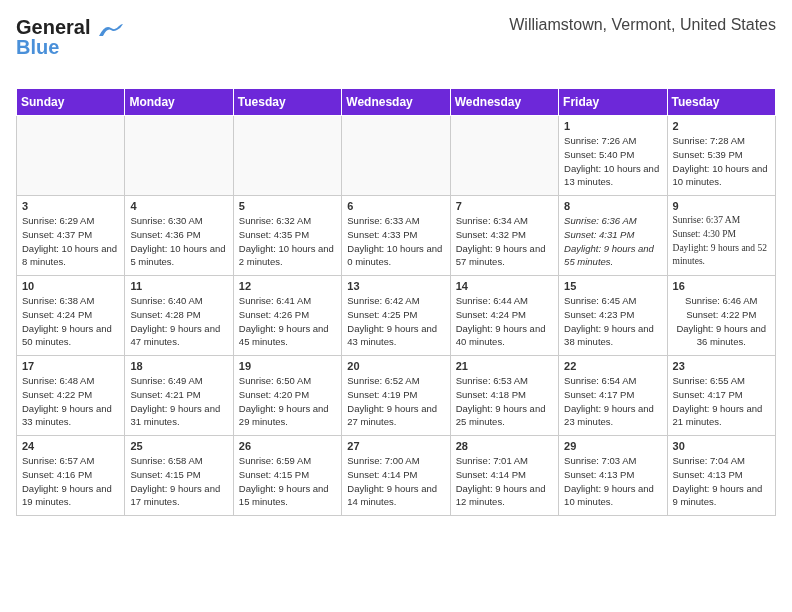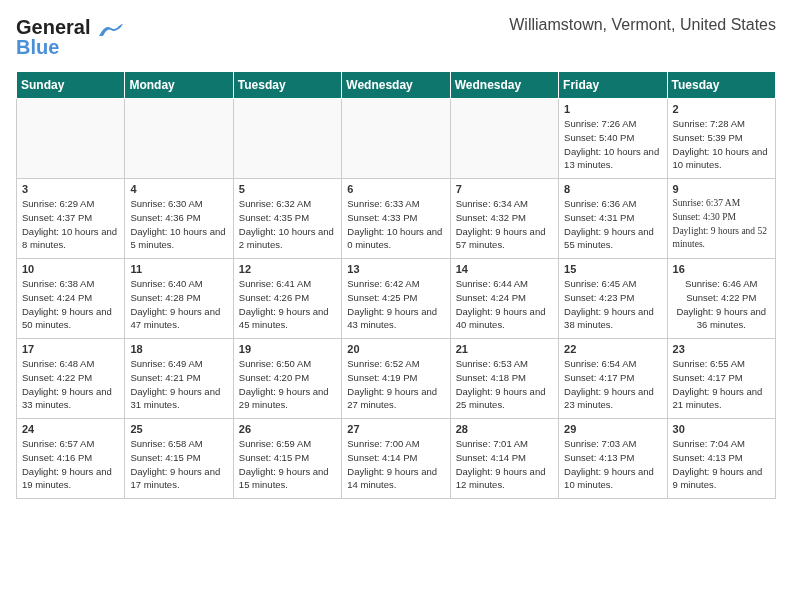--- a/index.html
+++ b/index.html
@@ -7,21 +7,21 @@
       font-family: Arial, sans-serif;
       background: #fff;
       width: 792px;
       min-height: 612px;
       padding: 16px;
     }
     .header {
       display: flex;
       justify-content: space-between;
       align-items: flex-start;
-      margin-bottom: 12px;
+      margin-bottom: 29px;
     }
     .logo {
       display: flex;
       flex-direction: column;
       align-items: flex-start;
     }
     .title-area { text-align: right; }
     .month-title {
       font-size: 36px;
       font-weight: bold;
@@ -30,21 +30,21 @@
     .location {
       font-size: 16px;
       color: #444;
     }
     .calendar {
       width: 100%;
       border-collapse: collapse;
       table-layout: fixed;
     }
     .calendar th {
-      background: #0f766e;
+      background: #6d28d9;
       color: #fff;
       font-size: 12px;
       font-weight: bold;
       padding: 6px 4px;
       text-align: left;
       border: 1px solid #fff;
     }
     .calendar td {
       border: 1px solid #ccc;
       vertical-align: top;
@@ -152,21 +152,21 @@
 Daylight: 10 hours and 0 minutes.</div>
         </td>
         <td>
           <span class="day-num">7</span>
           <div class="day-info" style="white-space: pre-line;">Sunrise: 6:34 AM
 Sunset: 4:32 PM
 Daylight: 9 hours and 57 minutes.</div>
         </td>
         <td>
           <span class="day-num">8</span>
-          <div class="day-info" style="white-space: pre-line;">Sunrise: 6:36 AM
+          <div class="day-info" style="white-space: pre-line; font-style: italic;">Sunrise: 6:36 AM
 Sunset: 4:31 PM
 Daylight: 9 hours and 55 minutes.</div>
         </td>
         <td>
           <span class="day-num">9</span>
           <div class="day-info" style="white-space: pre-line; font-family: Liberation Serif, serif;">Sunrise: 6:37 AM
 Sunset: 4:30 PM
 Daylight: 9 hours and 52 minutes.</div>
         </td>
       </tr>

